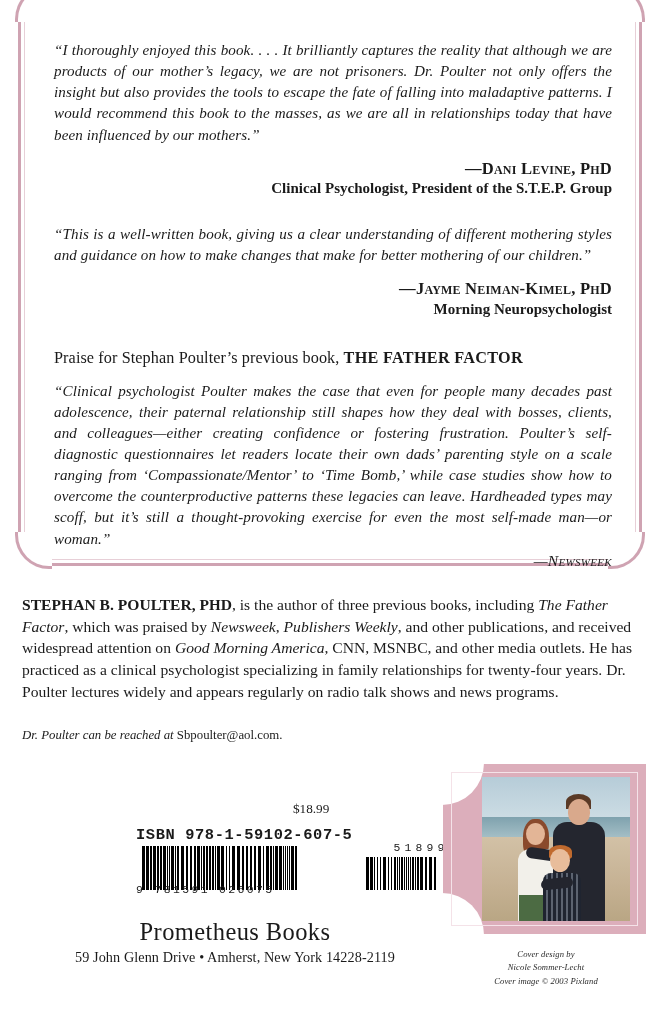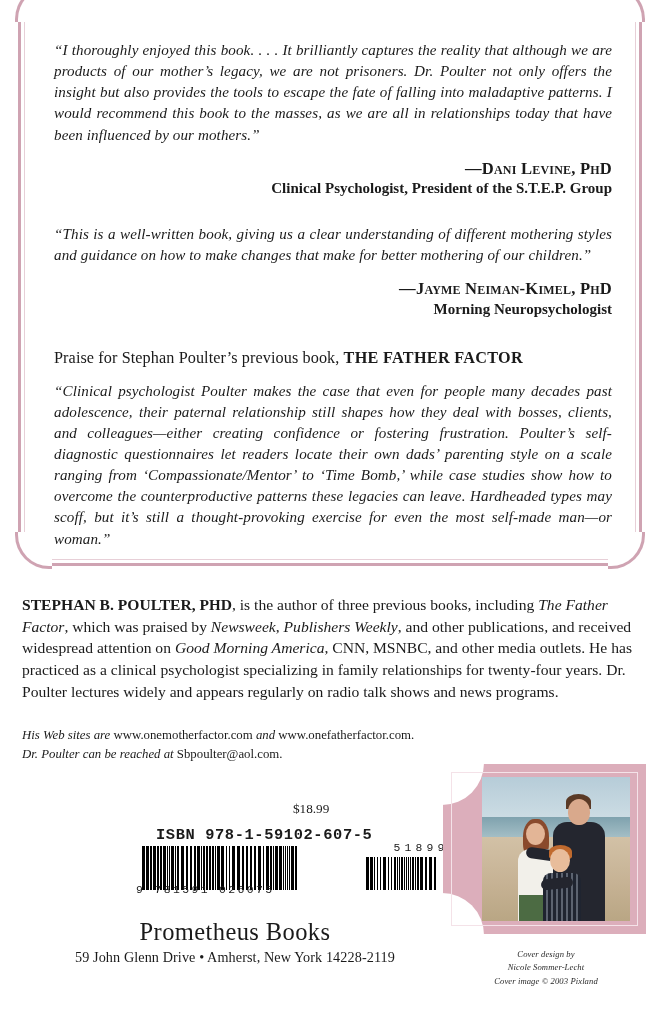--- a/index.html
+++ b/index.html
@@ -100,21 +100,21 @@
     line-height:1.48;
   }
   #web i{font-style:italic;}
 
   
   #price{
     position:absolute; left:293px; top:801px;
     font-size:13.2px;
   }
   #isbn-text{
-    position:absolute; left:156px; top:826px;
+    position:absolute; left:136px; top:826px;
     font-family:"Liberation Mono","DejaVu Sans Mono",monospace;
     font-size:15.4px;
     letter-spacing:.6px;
     font-weight:bold;
   }
   #barcode-main{
     position:absolute;left:142px;top:846px;width:195px;height:44px;
   }
   #barcode-digits{
     position:absolute;left:136px;top:884px;width:208px;
@@ -217,33 +217,29 @@
     <div class="attrib">
       <div class="dash-name">—Jayme Neiman-Kimel, PhD</div>
       <div class="sub">Morning Neuropsychologist</div>
     </div>
 
     <div class="gap-lg"></div>
 
     <p class="praise-head"><span>Praise for Stephan Poulter’s previous book, </span><b>THE FATHER FACTOR</b></p>
 
     <p class="quote">“Clinical psychologist Poulter makes the case that even for people many decades past adolescence, their paternal relationship still shapes how they deal with bosses, clients, and colleagues—either creating confidence or fostering frustration. Poulter’s self-diagnostic questionnaires let readers locate their own dads’ parenting style on a scale ranging from ‘Compassionate/Mentor’ to ‘Time Bomb,’ while case studies show how to overcome the counterproductive patterns these legacies can leave. Hardheaded types may scoff, but it’s still a thought-provoking exercise for even the most self-made man—or woman.”</p>
+    <div class="source">—Newsweek</div>
   </div>
 </div>
 
 <div id="bio">
   <span class="lead"><span>STEPHAN B. POULTER, P</span><span class="sc">H</span><span>D</span></span><span id="bio-para">, is the author of three previous books, including <i>The Father Factor</i>, which was praised by <i>Newsweek</i>, <i>Publishers Weekly</i>, and other publications, and received widespread attention on <i>Good Morning America</i>, CNN, MSNBC, and other media outlets. He has practiced as a clinical psychologist specializing in family relationships for twenty-four years. Dr. Poulter lectures widely and appears regularly on radio talk shows and news programs.</span>
 </div>
 
 <div id="web">
-  <div><i>His Web sites are</i>
-    <span>www.onemotherfactor.com</span>
-    <i>and</i>
-    <span>www.onefatherfactor.com.</span>
-  </div>
   <div><i>Dr. Poulter can be reached at</i>
     <span>Sbpoulter@aol.com.</span>
   </div>
 </div>
 
 <div id="price">$18.99</div>
 <div id="isbn-text">ISBN 978-1-59102-607-5</div>
 <div id="barcode-main">
     <div class="bars" id="bars-main">
       <i style="width:3px"></i>

